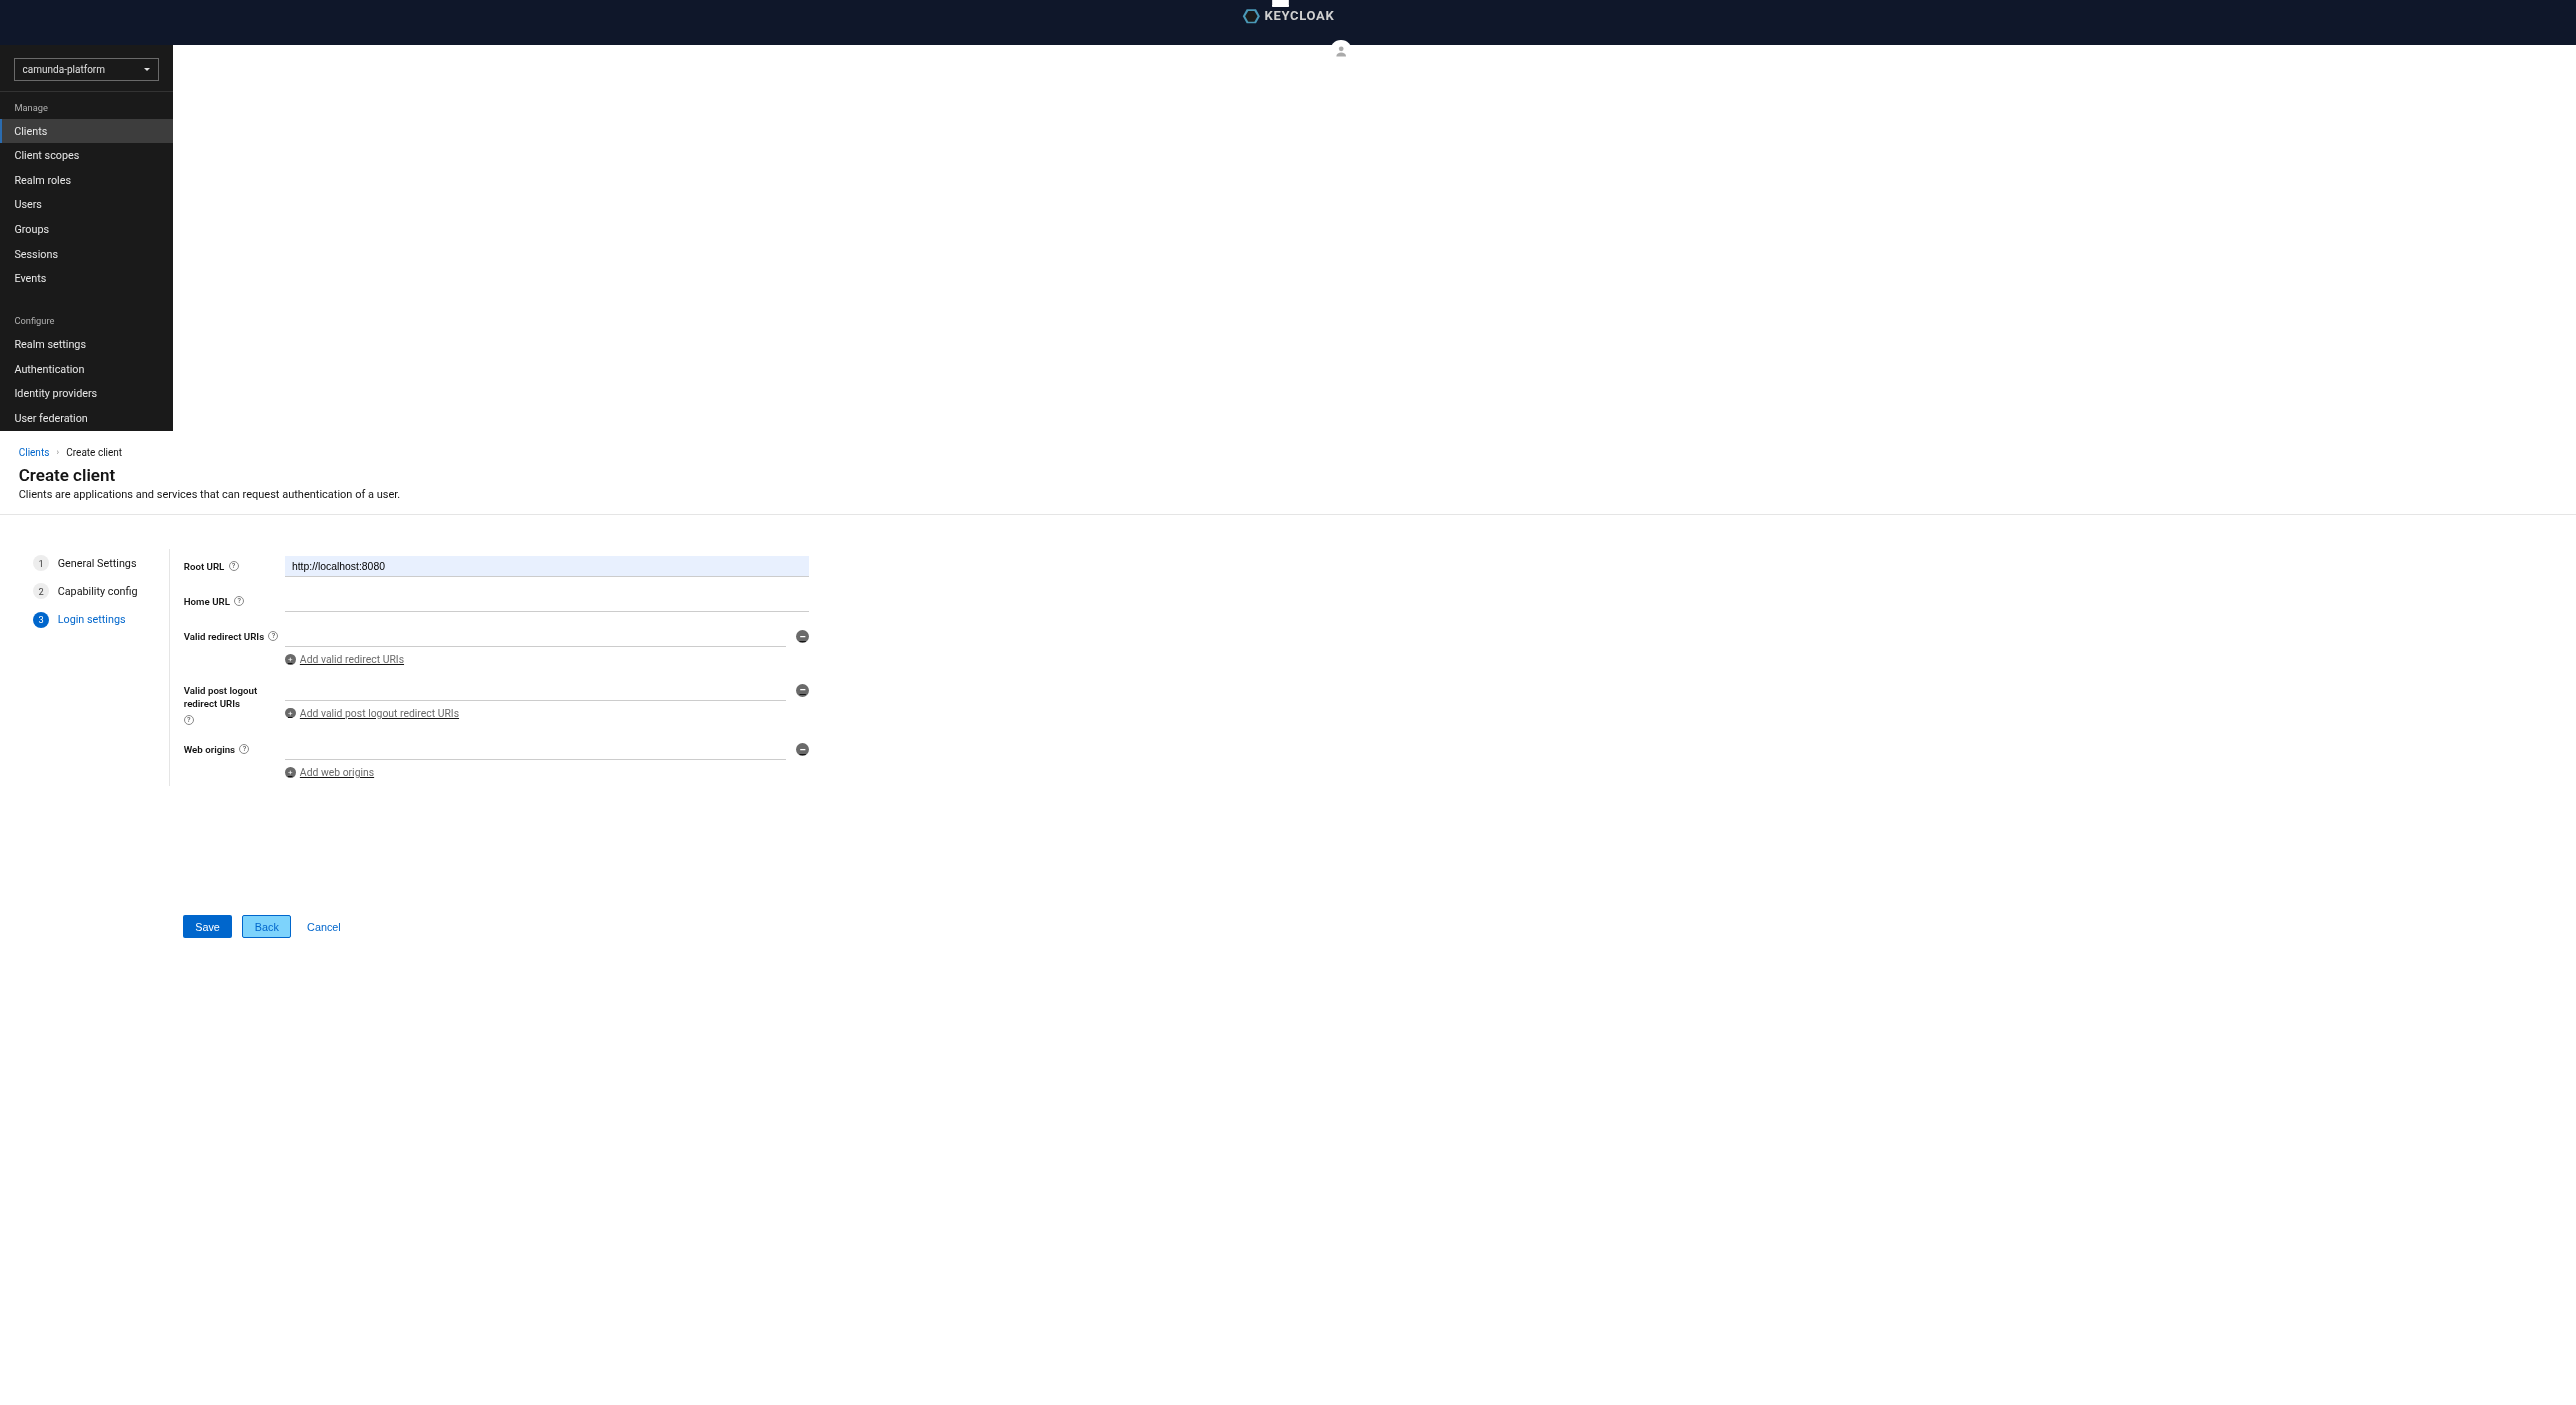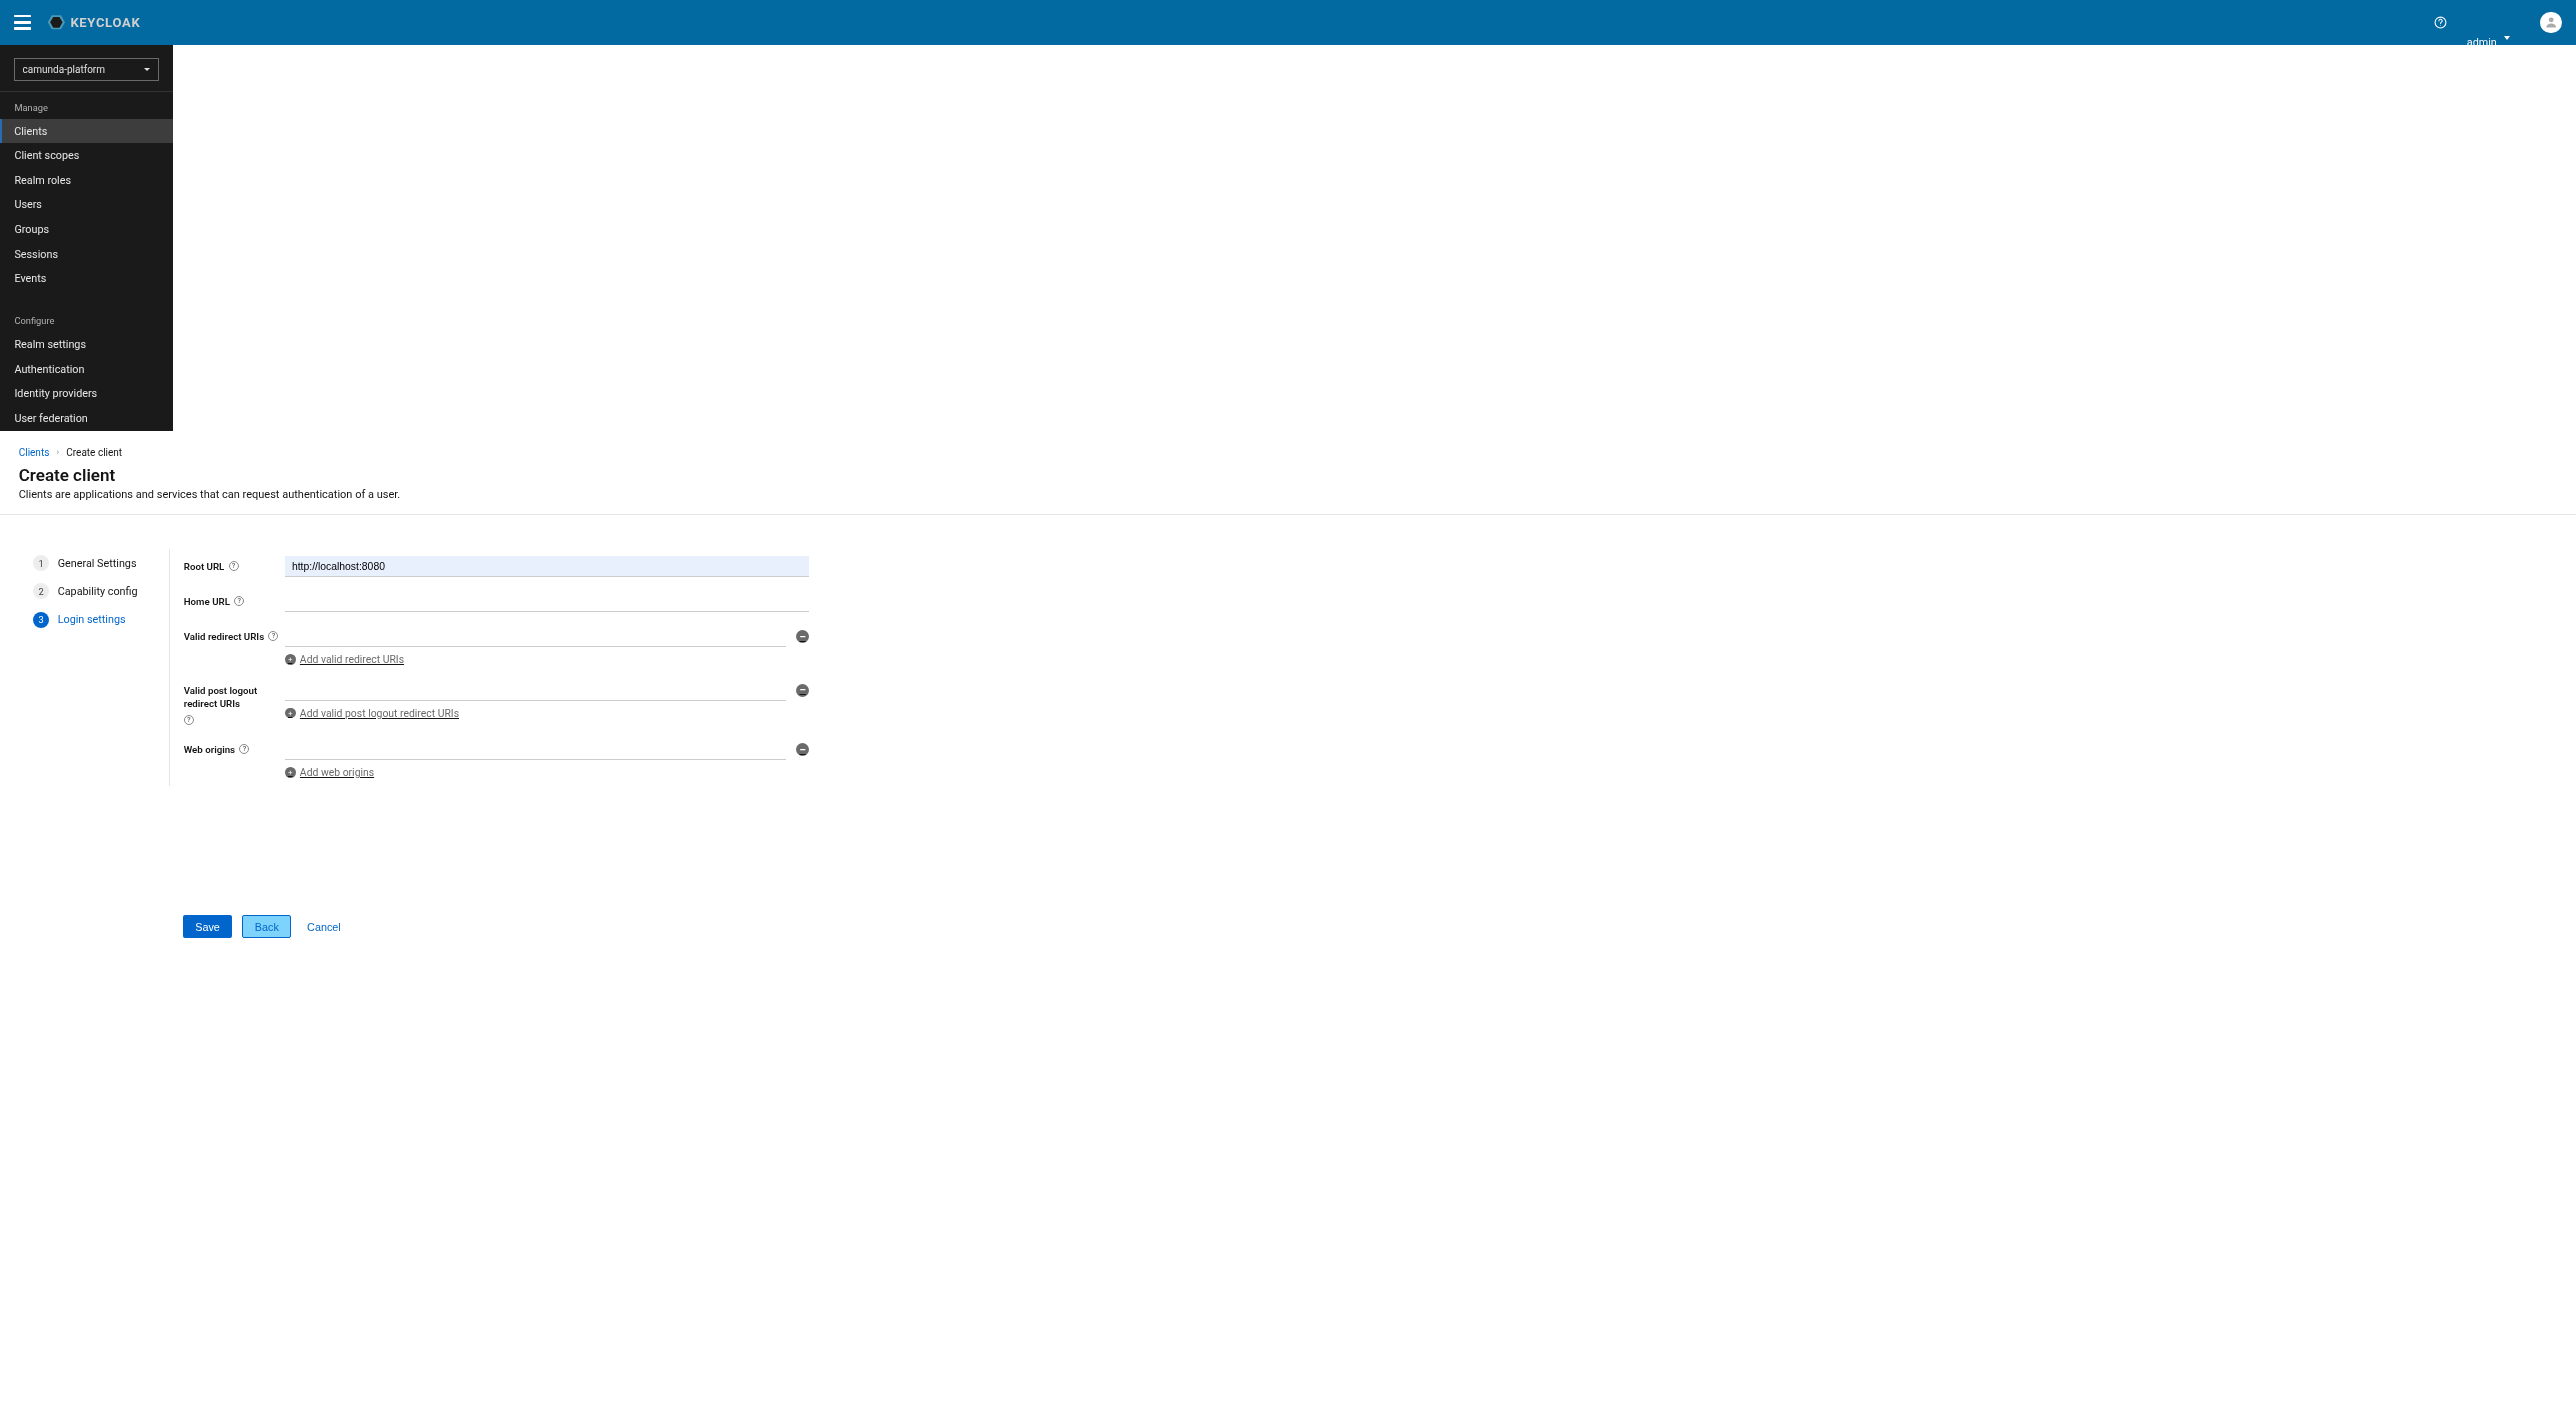--- a/index.html
+++ b/index.html
@@ -5,25 +5,26 @@
   * { box-sizing: border-box; margin: 0; padding: 0; }
   body {
     font-family: -apple-system, BlinkMacSystemFont, "Segoe UI", Roboto, "Helvetica Neue", Arial, sans-serif;
     font-size: 10px;
     color: #151515;
     background: #fff;
   }
   
   .topbar {
     height: 45px;
-    background: #0369a1;
+    background: #0f172a;
     display: flex;
     align-items: center;
     padding: 0 14.4px;
     color: #fff;
+    flex-direction: column;
   }
   .hamburger {
     width: 17px; height: 14.4px;
     display: flex; flex-direction: column; justify-content: space-between;
     cursor: pointer;
     margin-right: 16px;
   }
   .hamburger span { display:block; height:2.2px; background:#fff; border-radius:0.7px;}
   .brand { display:flex; align-items:center; gap:4.3px; font-weight:700; letter-spacing:0.7px; font-size:13px; color:#d0d0d0;}
   .brand-logo { width:18.7px; height:18.7px; }

